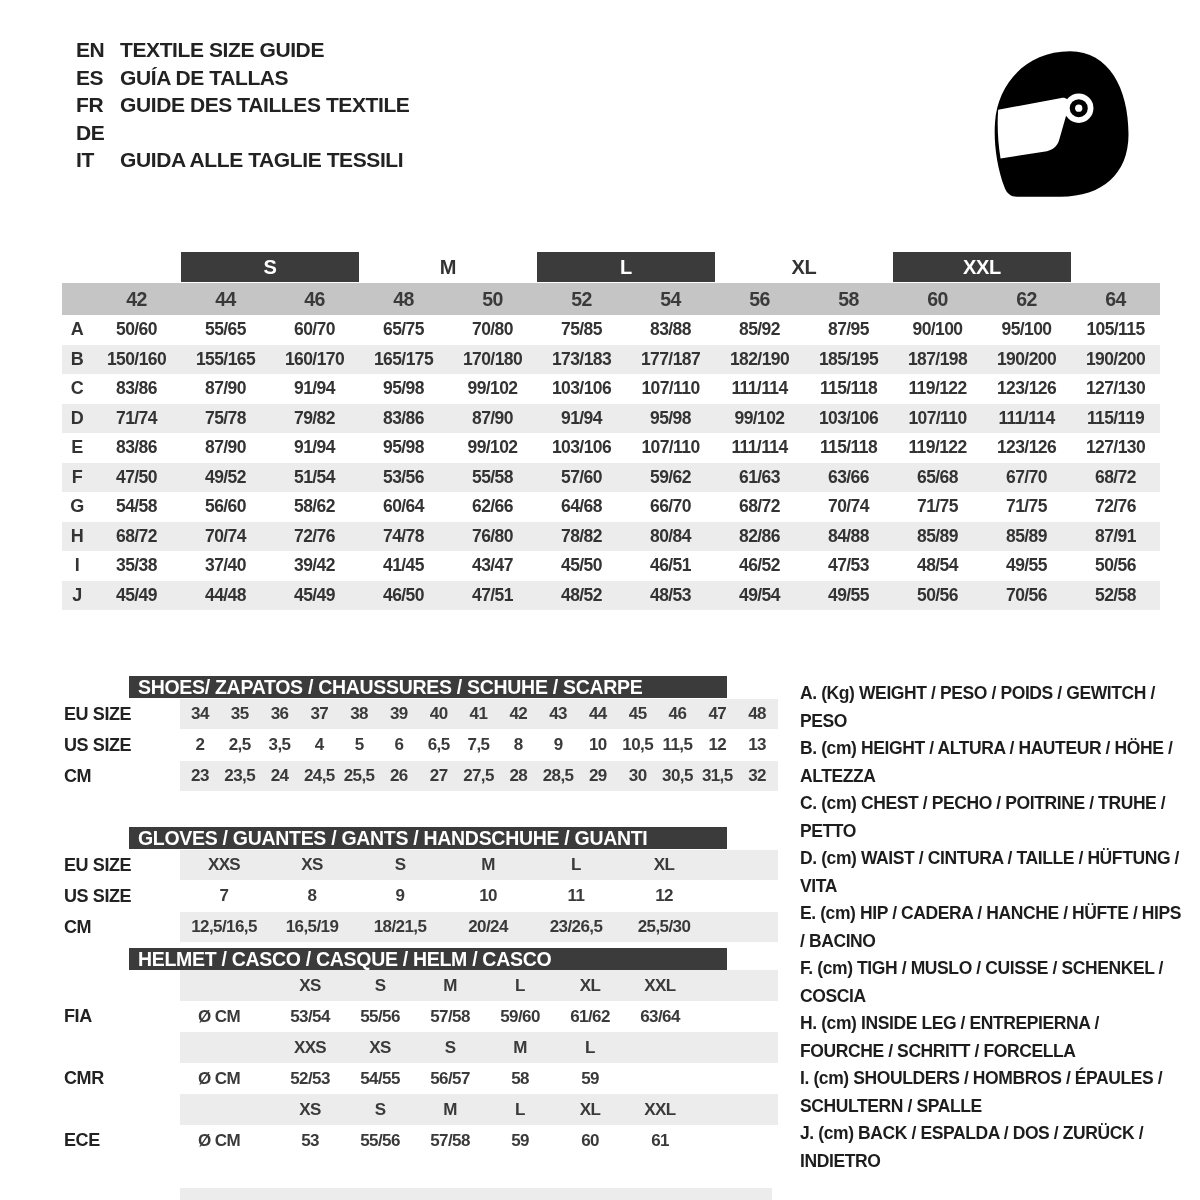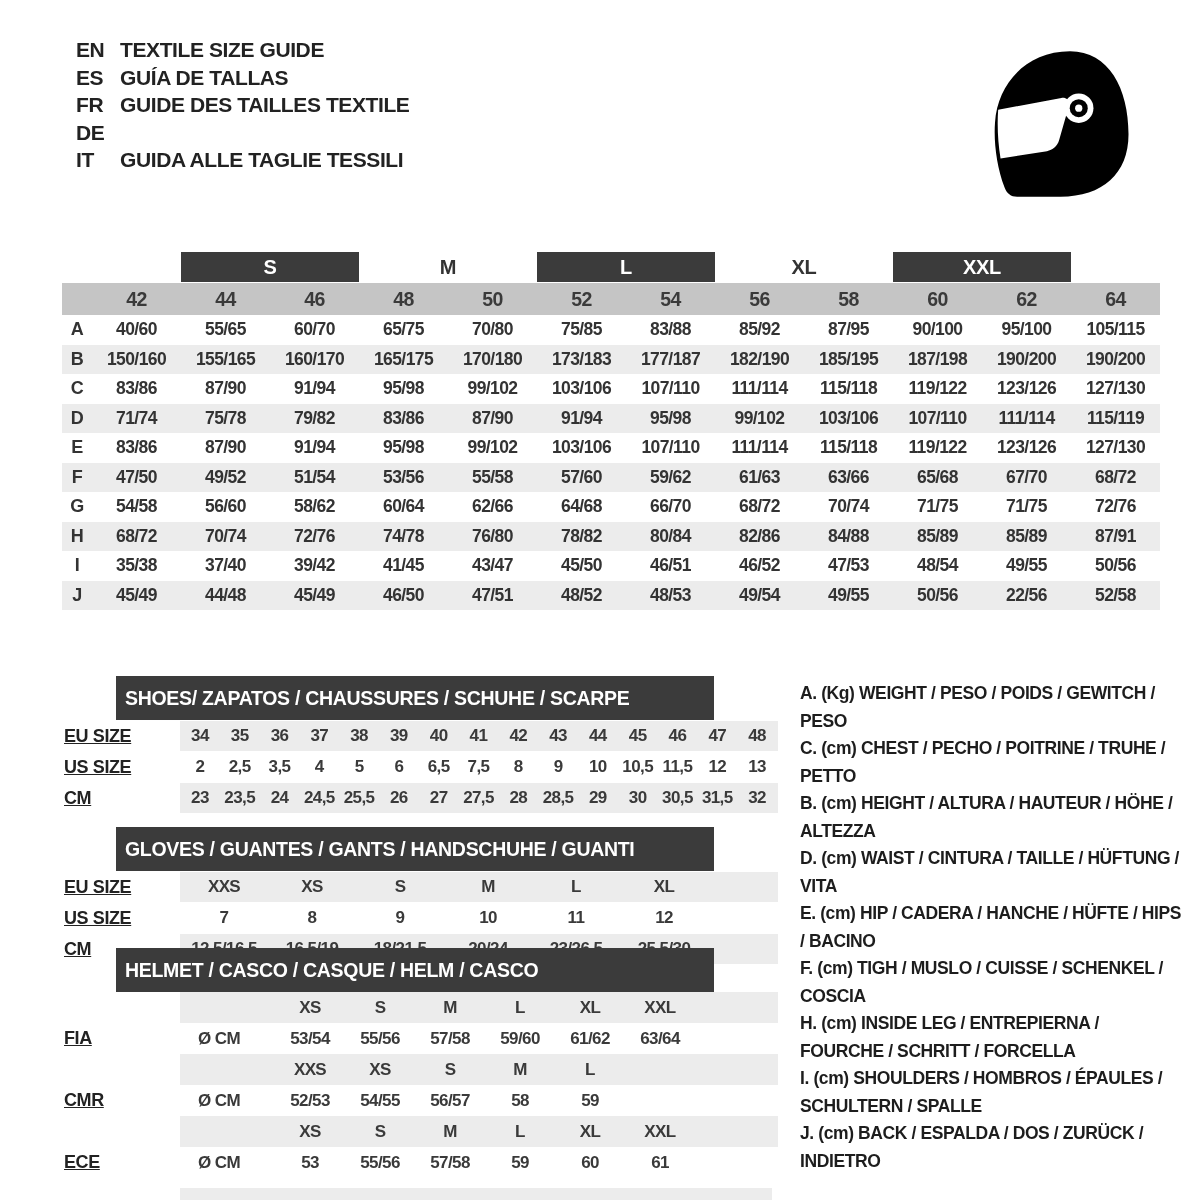--- a/index.html
+++ b/index.html
@@ -27,25 +27,25 @@
   .num-band{height:32px;background:var(--band);margin-top:1px;}
   .num-band .cell{font-size:19.5px;color:#3a3a3a;}
   .cell{display:flex;align-items:center;justify-content:center;letter-spacing:-0.6px;}
   .data-row{height:29.5px;font-size:17.5px;color:#333;}
   .data-row.alt{background:var(--stripe);}
   .data-row .letter{font-size:18px;}
 
   
   .subtable{position:absolute;left:64px;width:714px;}
   .shoes{top:676px;} .gloves{top:827px;} .helmet{top:948px;}
-  .title-bar{margin-left:52px;width:calc(100% - 116px);height:44px;background:var(--dark);
+  .title-bar{margin-left:65px;width:calc(100% - 116px);height:22px;background:var(--dark);
              color:#fff;display:flex;align-items:center;padding-left:9px;font-size:19.5px;letter-spacing:-0.3px;}
   .subtable-row{display:flex;height:30px;margin-top:1px;}
   .helmet .subtable-row{height:31px;margin-top:0;}
-  .row-label{width:116px;display:flex;align-items:center;font-size:18px;letter-spacing:-0.4px;color:#222;text-decoration:underline;}
+  .row-label{width:116px;display:flex;align-items:center;font-size:18px;letter-spacing:-0.4px;color:#222;}
   .row-content{flex:1;display:grid;justify-content:start;}
   .row-content .cell{font-size:17px;color:#3a3a3a;}
   .shaded .row-content{background:var(--stripe);}
   .cols15{grid-template-columns:repeat(15,39.8px);}
   .cols6{grid-template-columns:repeat(6,88px);}
   .helmet-cols{grid-template-columns:95px repeat(6,70px);}
   .unit-cell{justify-content:flex-start;padding-left:18px;font-size:18px;}
 
   
   .legend{position:absolute;left:800px;top:680px;width:386px;}
@@ -106,21 +106,21 @@
         <div class="cell">52</div>
         <div class="cell">54</div>
         <div class="cell">56</div>
         <div class="cell">58</div>
         <div class="cell">60</div>
         <div class="cell">62</div>
         <div class="cell">64</div>
       </div>
       <div class="grid13 data-row">
         <div class="cell letter">A</div>
-        <div class="cell">40/60</div>
+        <div class="cell">50/60</div>
         <div class="cell">55/65</div>
         <div class="cell">60/70</div>
         <div class="cell">65/75</div>
         <div class="cell">70/80</div>
         <div class="cell">75/85</div>
         <div class="cell">83/88</div>
         <div class="cell">85/92</div>
         <div class="cell">87/95</div>
         <div class="cell">90/100</div>
         <div class="cell">95/100</div>
@@ -251,21 +251,21 @@
         <div class="cell">45/49</div>
         <div class="cell">44/48</div>
         <div class="cell">45/49</div>
         <div class="cell">46/50</div>
         <div class="cell">47/51</div>
         <div class="cell">48/52</div>
         <div class="cell">48/53</div>
         <div class="cell">49/54</div>
         <div class="cell">49/55</div>
         <div class="cell">50/56</div>
-        <div class="cell">22/56</div>
+        <div class="cell">70/56</div>
         <div class="cell">52/58</div>
       </div>
     </div>
 
   <div class="subtable shoes" id="shoes-table">
       <div class="title-bar">SHOES/ ZAPATOS / CHAUSSURES / SCHUHE / SCARPE</div>
       <div class="subtable-row shaded">
         <div class="row-label">EU SIZE</div>
         <div class="row-content cols15">
           <div class="cell">34</div>
@@ -433,22 +433,22 @@
           <div class="cell">57/58</div>
           <div class="cell">59</div>
           <div class="cell">60</div>
           <div class="cell">61</div>
         </div>
       </div>
     </div>
 
   <div class="legend" id="legend">
       <div class="legend-item">A. (Kg) WEIGHT / PESO / POIDS / GEWITCH / PESO</div>
+      <div class="legend-item">B. (cm) HEIGHT / ALTURA / HAUTEUR / HÖHE / ALTEZZA</div>
       <div class="legend-item">C. (cm) CHEST / PECHO / POITRINE / TRUHE / PETTO</div>
-      <div class="legend-item">B. (cm) HEIGHT / ALTURA / HAUTEUR / HÖHE / ALTEZZA</div>
       <div class="legend-item">D. (cm) WAIST / CINTURA / TAILLE / HÜFTUNG / VITA</div>
       <div class="legend-item">E. (cm) HIP / CADERA / HANCHE / HÜFTE / HIPS /  BACINO</div>
       <div class="legend-item">F. (cm) TIGH / MUSLO / CUISSE / SCHENKEL / COSCIA</div>
       <div class="legend-item">H. (cm) INSIDE LEG / ENTREPIERNA / FOURCHE / SCHRITT / FORCELLA</div>
       <div class="legend-item">I.  (cm) SHOULDERS / HOMBROS / ÉPAULES / SCHULTERN / SPALLE</div>
       <div class="legend-item">J. (cm) BACK / ESPALDA / DOS / ZURÜCK / INDIETRO</div>
     </div>
 
   <div class="bottom-strip"></div>
 </div>

